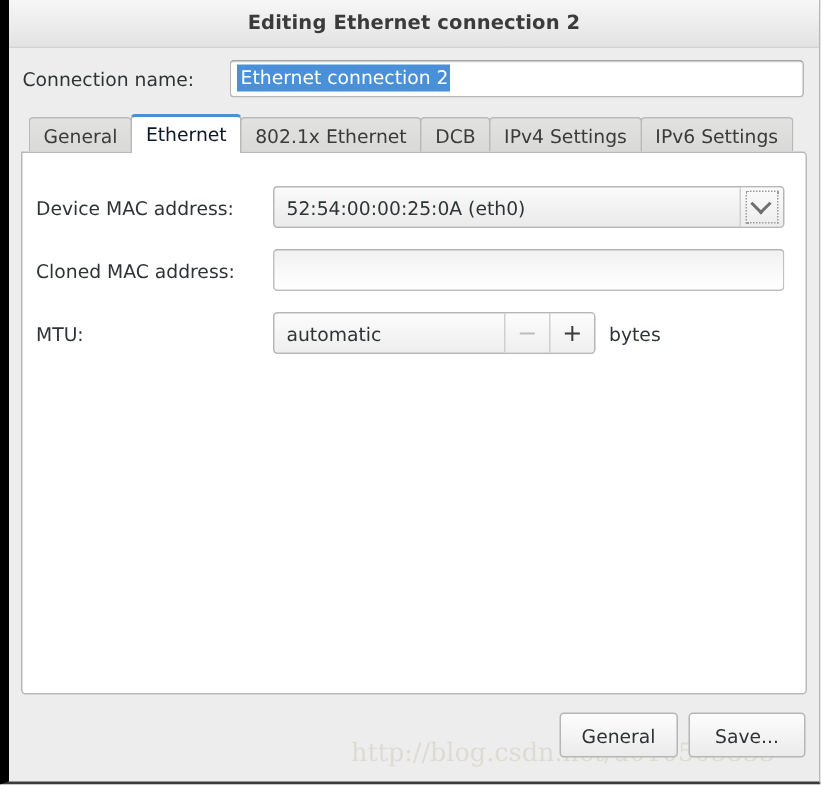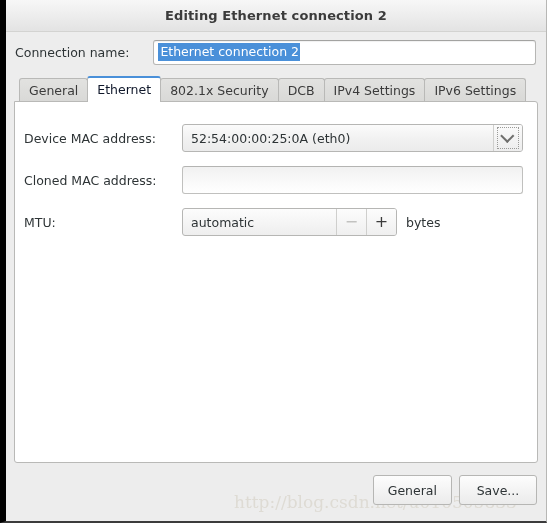--- a/index.html
+++ b/index.html
@@ -317,21 +317,21 @@
   <div class="notebook">
 
     <div class="tabstrip">
       <div class="tab">
         <span>General</span>
       </div>
       <div class="tab active">
         <span>Ethernet</span>
       </div>
       <div class="tab">
-        <span>802.1x Security</span>
+        <span>802.1x Ethernet</span>
       </div>
       <div class="tab">
         <span>DCB</span>
       </div>
       <div class="tab">
         <span>IPv4 Settings</span>
       </div>
       <div class="tab">
         <span>IPv6 Settings</span>
       </div>

